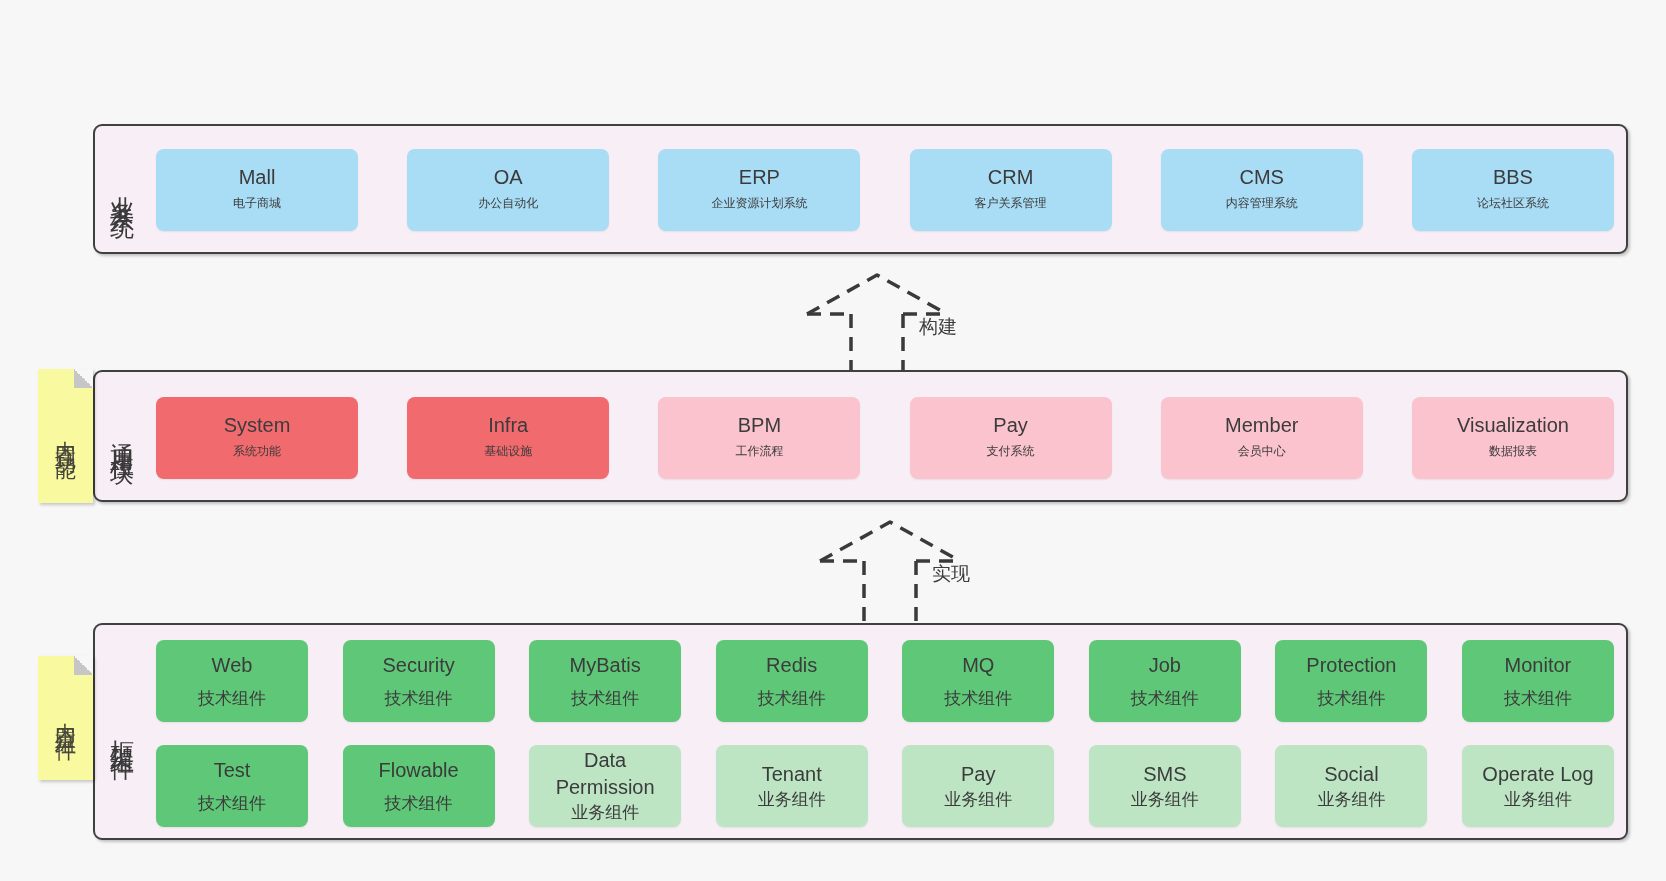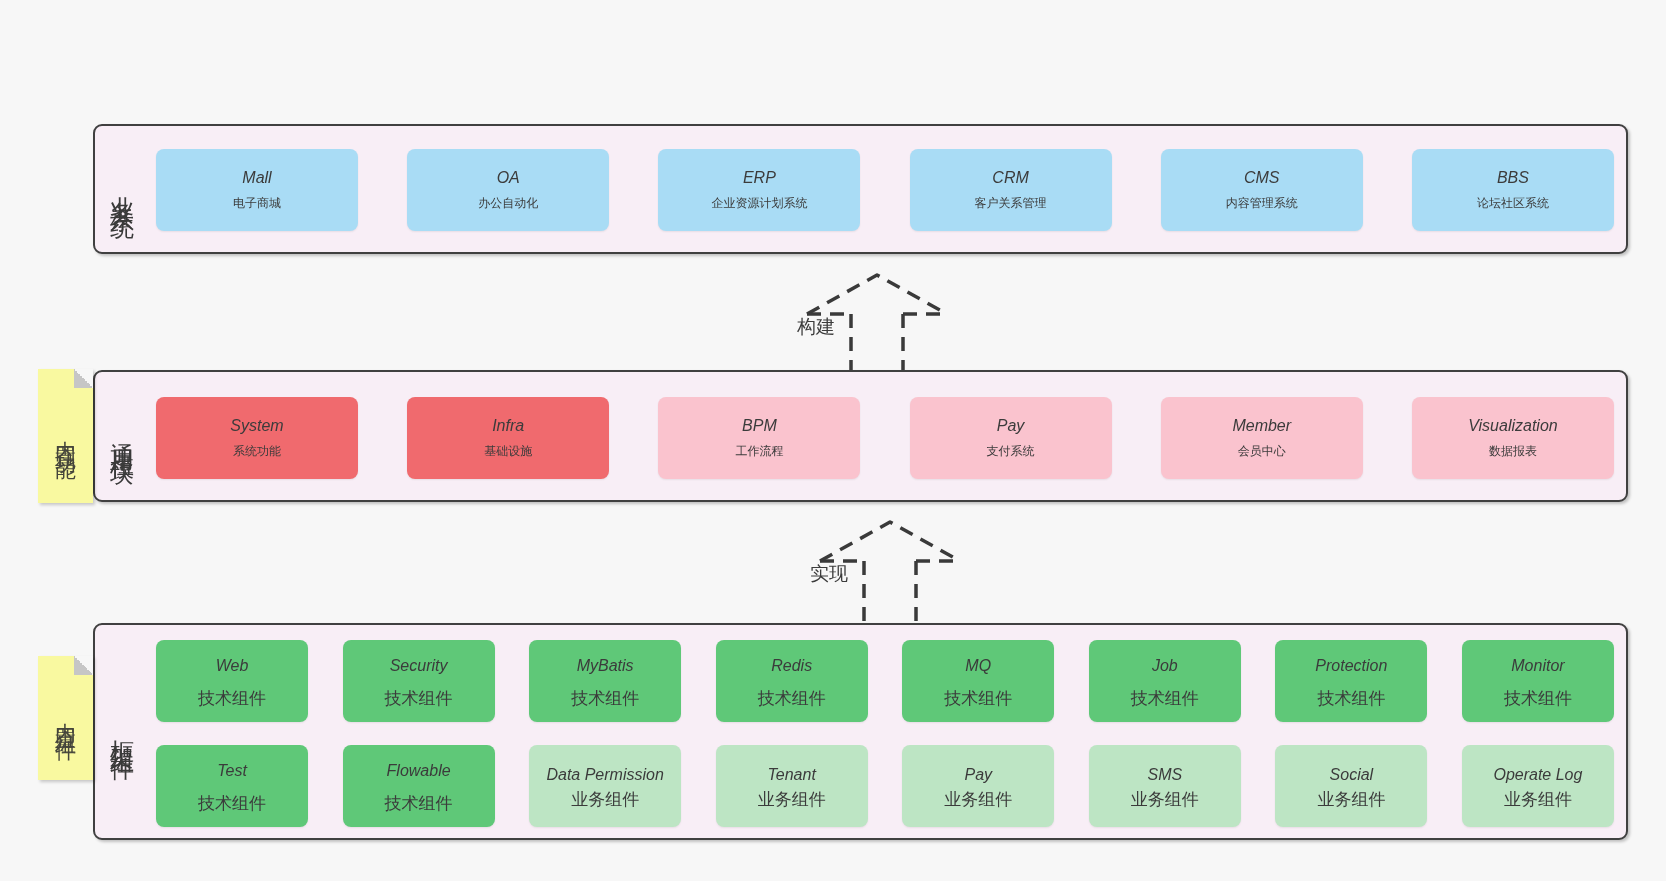--- a/index.html
+++ b/index.html
@@ -34,21 +34,21 @@
   }
   
   .box{
     box-sizing:border-box;height:82px;border-radius:8px;
     display:flex;flex-direction:column;justify-content:center;align-items:center;
     text-align:center;color:var(--text,#3b3b3b);
     padding:2px 8px;box-shadow:0 1px 2px rgba(0,0,0,.07);
   }
   .box.wide{width:202px;}
   .box.narrow{width:152px;}
-  .box .t{font-size:16px;line-height:27px;font-style:italic;}
+  .box .t{font-size:20px;line-height:27px;}
   .box .s{font-size:12px;line-height:25px;}
   .narrow .s{font-size:17px;line-height:24px;}
   .blue{background:var(--blue,#a9dcf5);}
   .red{background:var(--red,#f06a6e);}
   .pink{background:var(--pink,#fac3ce);}
   .green{background:var(--green,#5fc878);gap:8px;}
   .green-light{background:var(--green-light,#bde5c4);}
   
   .sticky{
     position:absolute;left:38px;width:55px;
@@ -65,21 +65,21 @@
   }
   
   .arrow{position:absolute;width:160px;z-index:2;}
   .arrow svg{display:block;}
   .arrow path{
     fill:none;stroke:#3a3a3a;stroke-width:3.5;
     stroke-dasharray:14 9;stroke-linejoin:round;
   }
   .arrow-label{
     position:absolute;top:42px;left:0;width:160px;
-    text-align:left;font-size:19px;color:#3c3c3c;font-family:Liberation Mono, monospace;
+    text-align:right;font-size:19px;color:#3c3c3c;font-family:Liberation Mono, monospace;
   }
 </style>
 </head>
 <body>
 
 <div class="stage">
 
   <section class="band" style="top:124px;height:130px;">
     <div class="band-label">业务系统</div>
     <div class="row" style="top:23px;">

